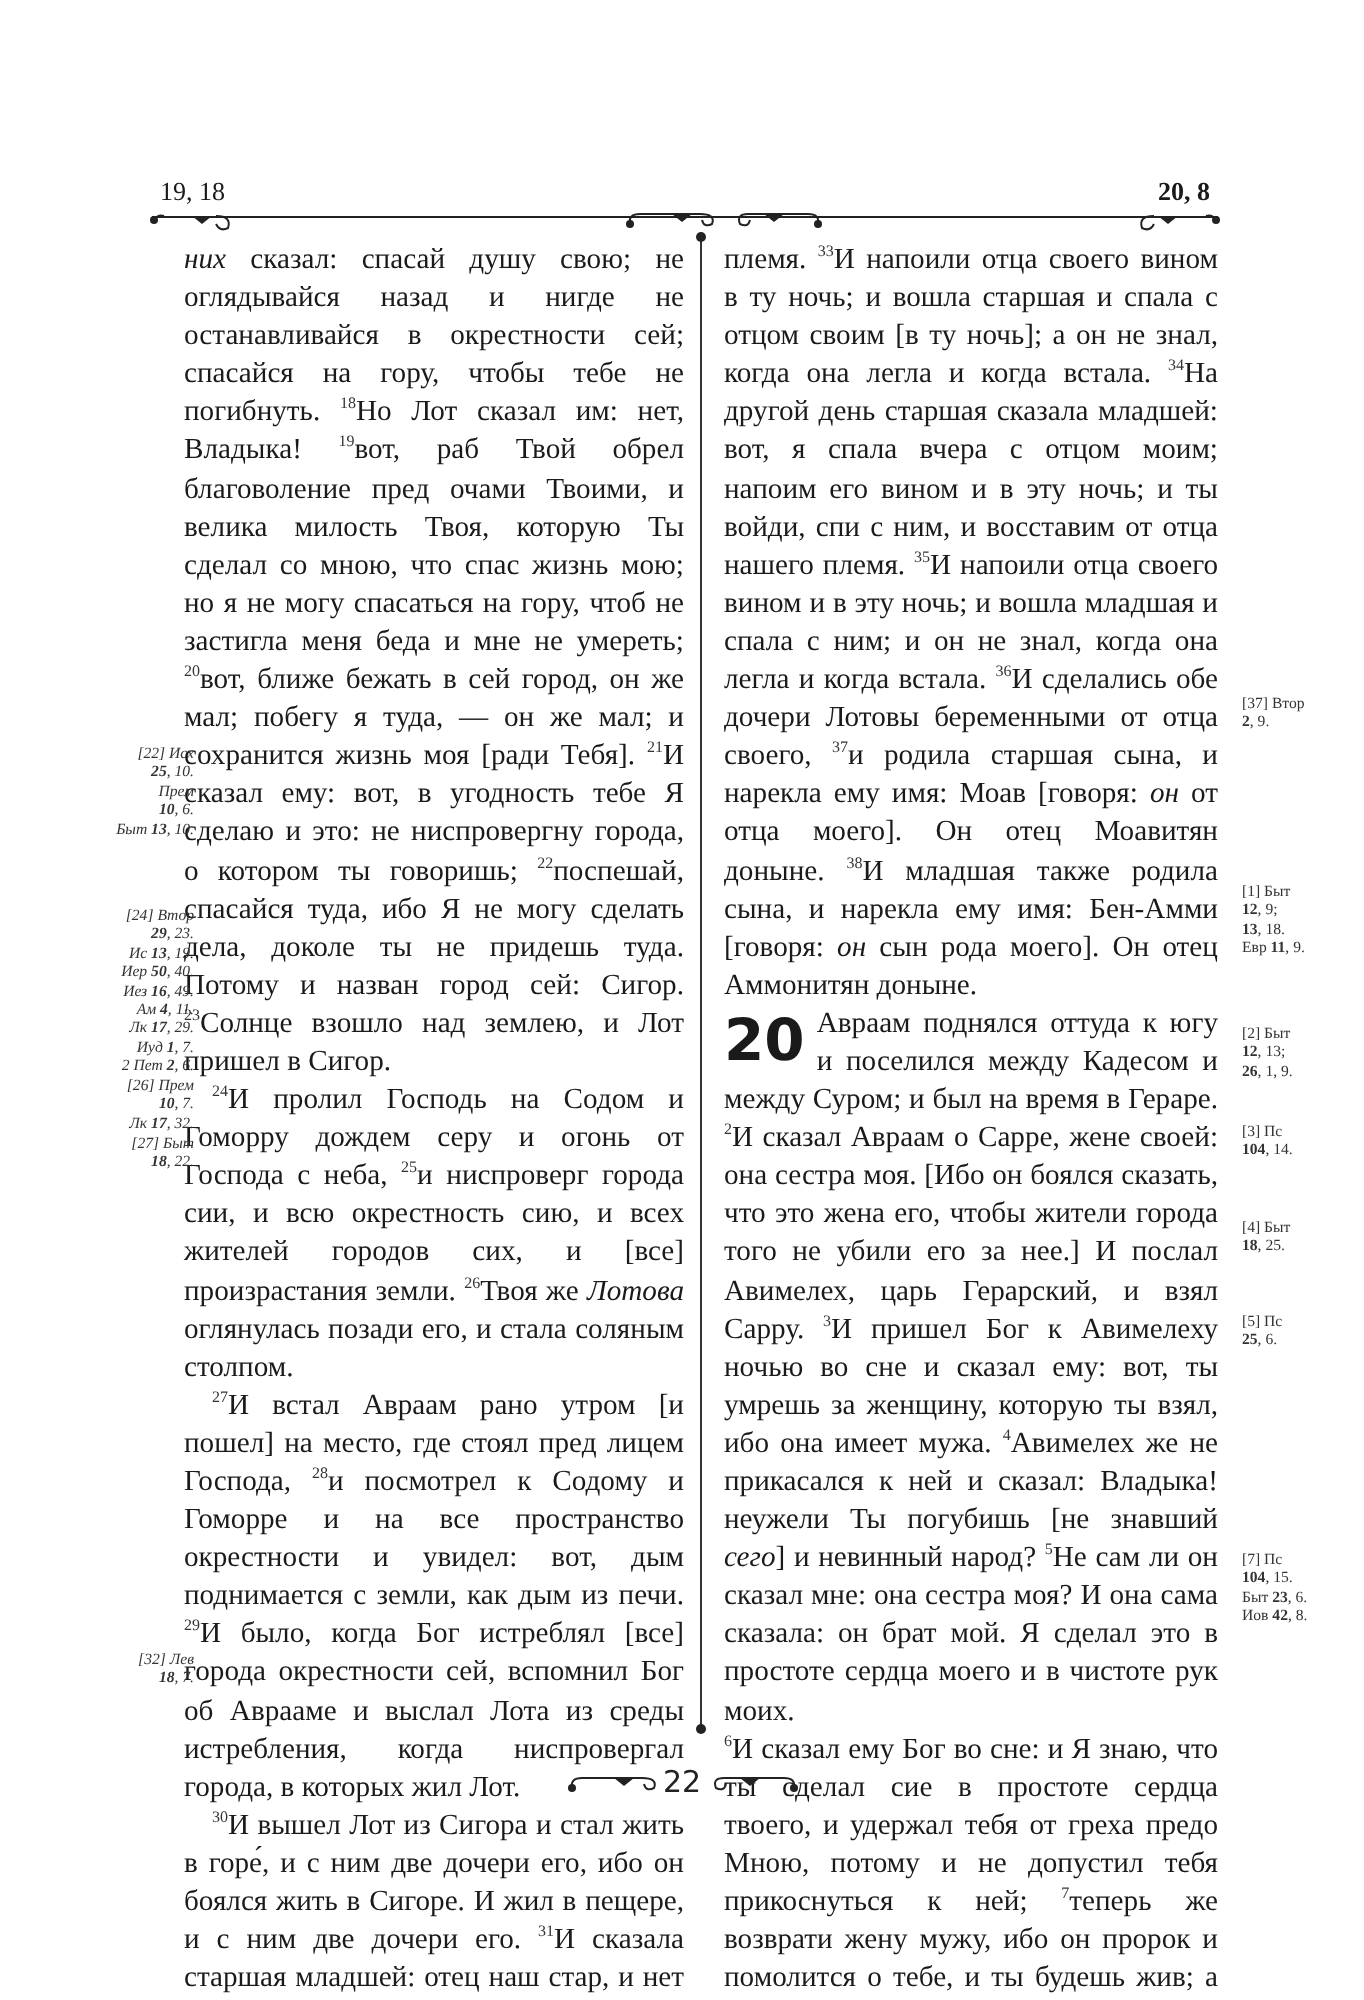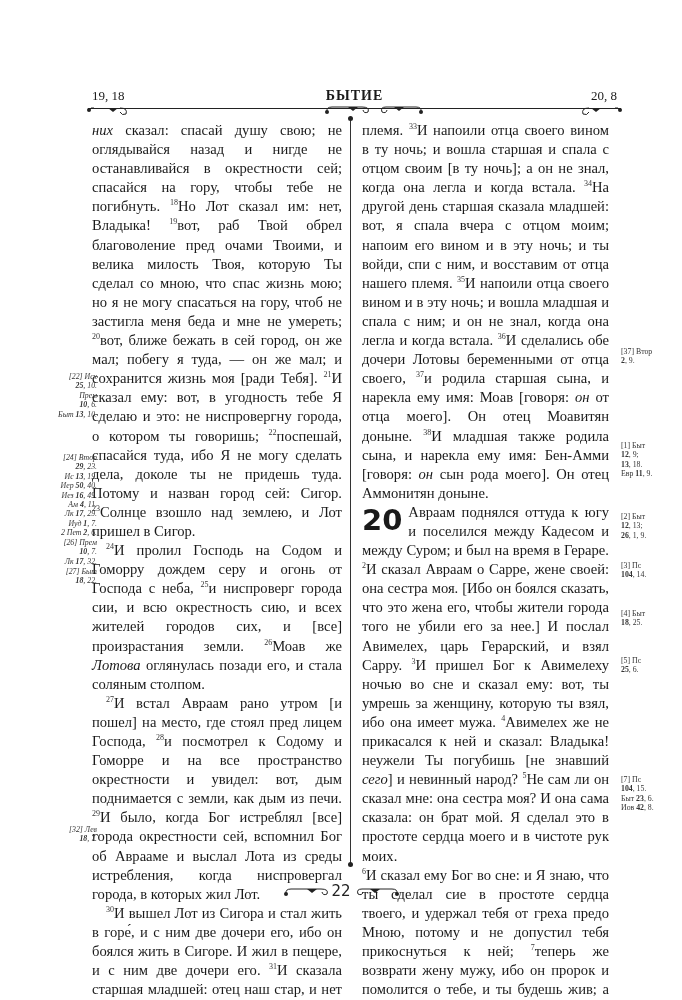--- a/index.html
+++ b/index.html
@@ -1,21 +1,21 @@
 <!DOCTYPE html>
 <html><head>
 <meta charset="utf-8">
 <style>
   html, body { margin:0; padding:0; background:#ffffff; }
   body { width:682px; height:1000px; position:relative; overflow:hidden;
          font-family:"DejaVu Serif","Liberation Serif",serif; color:#1a1a1a; }
-  .header { position:absolute; top:88px; left:92px; width:525px; height:28px; }
+  .header { position:absolute; top:88px; left:80px; width:525px; height:28px; }
   .hdr-left, .hdr-right { position:absolute; top:0; font-size:13px; font-family:"Liberation Serif",serif; }
   .hdr-left { left:0; }
-  .hdr-right { right:0; }
+  .hdr-right { right:0;font-weight:bold; }
   .hdr-title { position:absolute; top:0; left:0; right:0; text-align:center;
                font-size:14px; font-weight:bold; letter-spacing:1px; font-family:"Liberation Serif",serif; }
   .hdr-rule { position:absolute; left:-4px; right:-4px; top:20px; height:0; border-top:1.4px solid #222; }
   .orn { position:absolute; }
   .col-div { position:absolute; left:350px; top:120px; width:0; height:745px; border-left:1px solid #333; }
   .col-div-top { position:absolute; left:348px; top:116px; width:5px; height:5px; border-radius:50%; background:#222;}
   .col-div-bot { position:absolute; left:348px; top:862px; width:5px; height:5px; border-radius:50%; background:#222;}
   .column { position:absolute; top:121px; font-family:"Liberation Serif",serif;
             font-size:14.6px; line-height:19.1px; text-align:justify; }
   .col-left { left:92px; width:250px; }
@@ -31,21 +31,20 @@
   .refs-right { left:621px; width:60px; text-align:left; }
   .refs b { font-weight:bold; }
   .footer { position:absolute; top:882px; left:0; width:682px; height:30px; }
   .page-num { position:absolute; left:0; right:0; top:0; text-align:center; font-size:15px; font-family:"DejaVu Sans","Liberation Sans",sans-serif; color:#222; }
 </style>
 </head>
 <body>
 
 <div class="header">
   <span class="hdr-left">19, 18</span>
-  <span class="hdr-title">БЫТИЕ</span>
   <span class="hdr-right">20, 8</span>
   <div class="hdr-rule"></div>
   <svg class="orn" style="left:-6px;top:16px" width="50" height="14">
     <circle cx="3" cy="6" r="2" fill="#222"></circle>
     <path d="M3,6 Q5,3 8,4" stroke="#222" fill="none" stroke-width="1"></path>
     <path d="M22,4 L27,8 L32,4 Z" fill="#222"></path>
     <path d="M34,4 Q42,4 40,10 Q36,12 34,8" stroke="#222" fill="none" stroke-width="1"></path>
   </svg>
   <svg class="orn" style="left:232px;top:16px" width="120" height="14">
     <circle cx="3" cy="8" r="2" fill="#222"></circle>
@@ -67,21 +66,21 @@
 
 <div class="col-div"></div>
 <div class="col-div-top"></div>
 <div class="col-div-bot"></div>
 
 <div class="column col-left">
   <p class="para">
     <i>них</i><span> сказал: спасай душу свою; не оглядывайся назад и нигде не останавливайся в окрестности сей; спасайся на гору, чтобы тебе не погибнуть. </span><sup class="vn">18</sup><span>Но Лот сказал им: нет, Владыка! </span><sup class="vn">19</sup><span>вот, раб Твой обрел благоволение пред очами Твоими, и велика милость Твоя, которую Ты сделал со мною, что спас жизнь мою; но я не могу спасаться на гору, чтоб не застигла меня беда и мне не умереть; </span><sup class="vn">20</sup><span>вот, ближе бежать в сей город, он же мал; побегу я туда, — он же мал; и сохранится жизнь моя [ради Тебя]. </span><sup class="vn">21</sup><span>И сказал ему: вот, в угодность тебе Я сделаю и это: не ниспровергну города, о котором ты говоришь; </span><sup class="vn">22</sup><span>поспешай, спасайся туда, ибо Я не могу сделать дела, доколе ты не придешь туда. Потому и назван город сей: Сигор. </span><sup class="vn">23</sup><span>Солнце взошло над землею, и Лот пришел в Сигор.</span>
   </p>
   <p class="para indent">
-    <sup class="vn">24</sup><span>И пролил Господь на Содом и Гоморру дождем серу и огонь от Господа с неба, </span><sup class="vn">25</sup><span>и ниспроверг города сии, и всю окрестность сию, и всех жителей городов сих, и [все] произрастания земли. </span><sup class="vn">26</sup><span>Моав же </span><i>Лотова</i><span> оглянулась позади его, и стала соляным столпом.</span>
+    <sup class="vn">24</sup><span>И пролил Господь на Содом и Гоморру дождем серу и огонь от Господа с неба, </span><sup class="vn">25</sup><span>и ниспроверг города сии, и всю окрестность сию, и всех жителей городов сих, и [все] произрастания земли. </span><sup class="vn">26</sup><span>Твоя же </span><i>Лотова</i><span> оглянулась позади его, и стала соляным столпом.</span>
   </p>
   <p class="para indent">
     <sup class="vn">27</sup><span>И встал Авраам рано утром [и пошел] на место, где стоял пред лицем Господа, </span><sup class="vn">28</sup><span>и посмотрел к Содому и Гоморре и на все пространство окрестности и увидел: вот, дым поднимается с земли, как дым из печи. </span><sup class="vn">29</sup><span>И было, когда Бог истреблял [все] города окрестности сей, вспомнил Бог об Аврааме и выслал Лота из среды истребления, когда ниспровергал города, в которых жил Лот.</span>
   </p>
   <p class="para indent">
     <sup class="vn">30</sup><span>И вышел Лот из Сигора и стал жить в горе́, и с ним две дочери его, ибо он боялся жить в Сигоре. И жил в пещере, и с ним две дочери его. </span><sup class="vn">31</sup><span>И сказала старшая младшей: отец наш стар, и нет человека на земле, который вошел бы к нам по обычаю всей земли; </span>
   </p>
 </div>
 
 <div class="column col-right">

